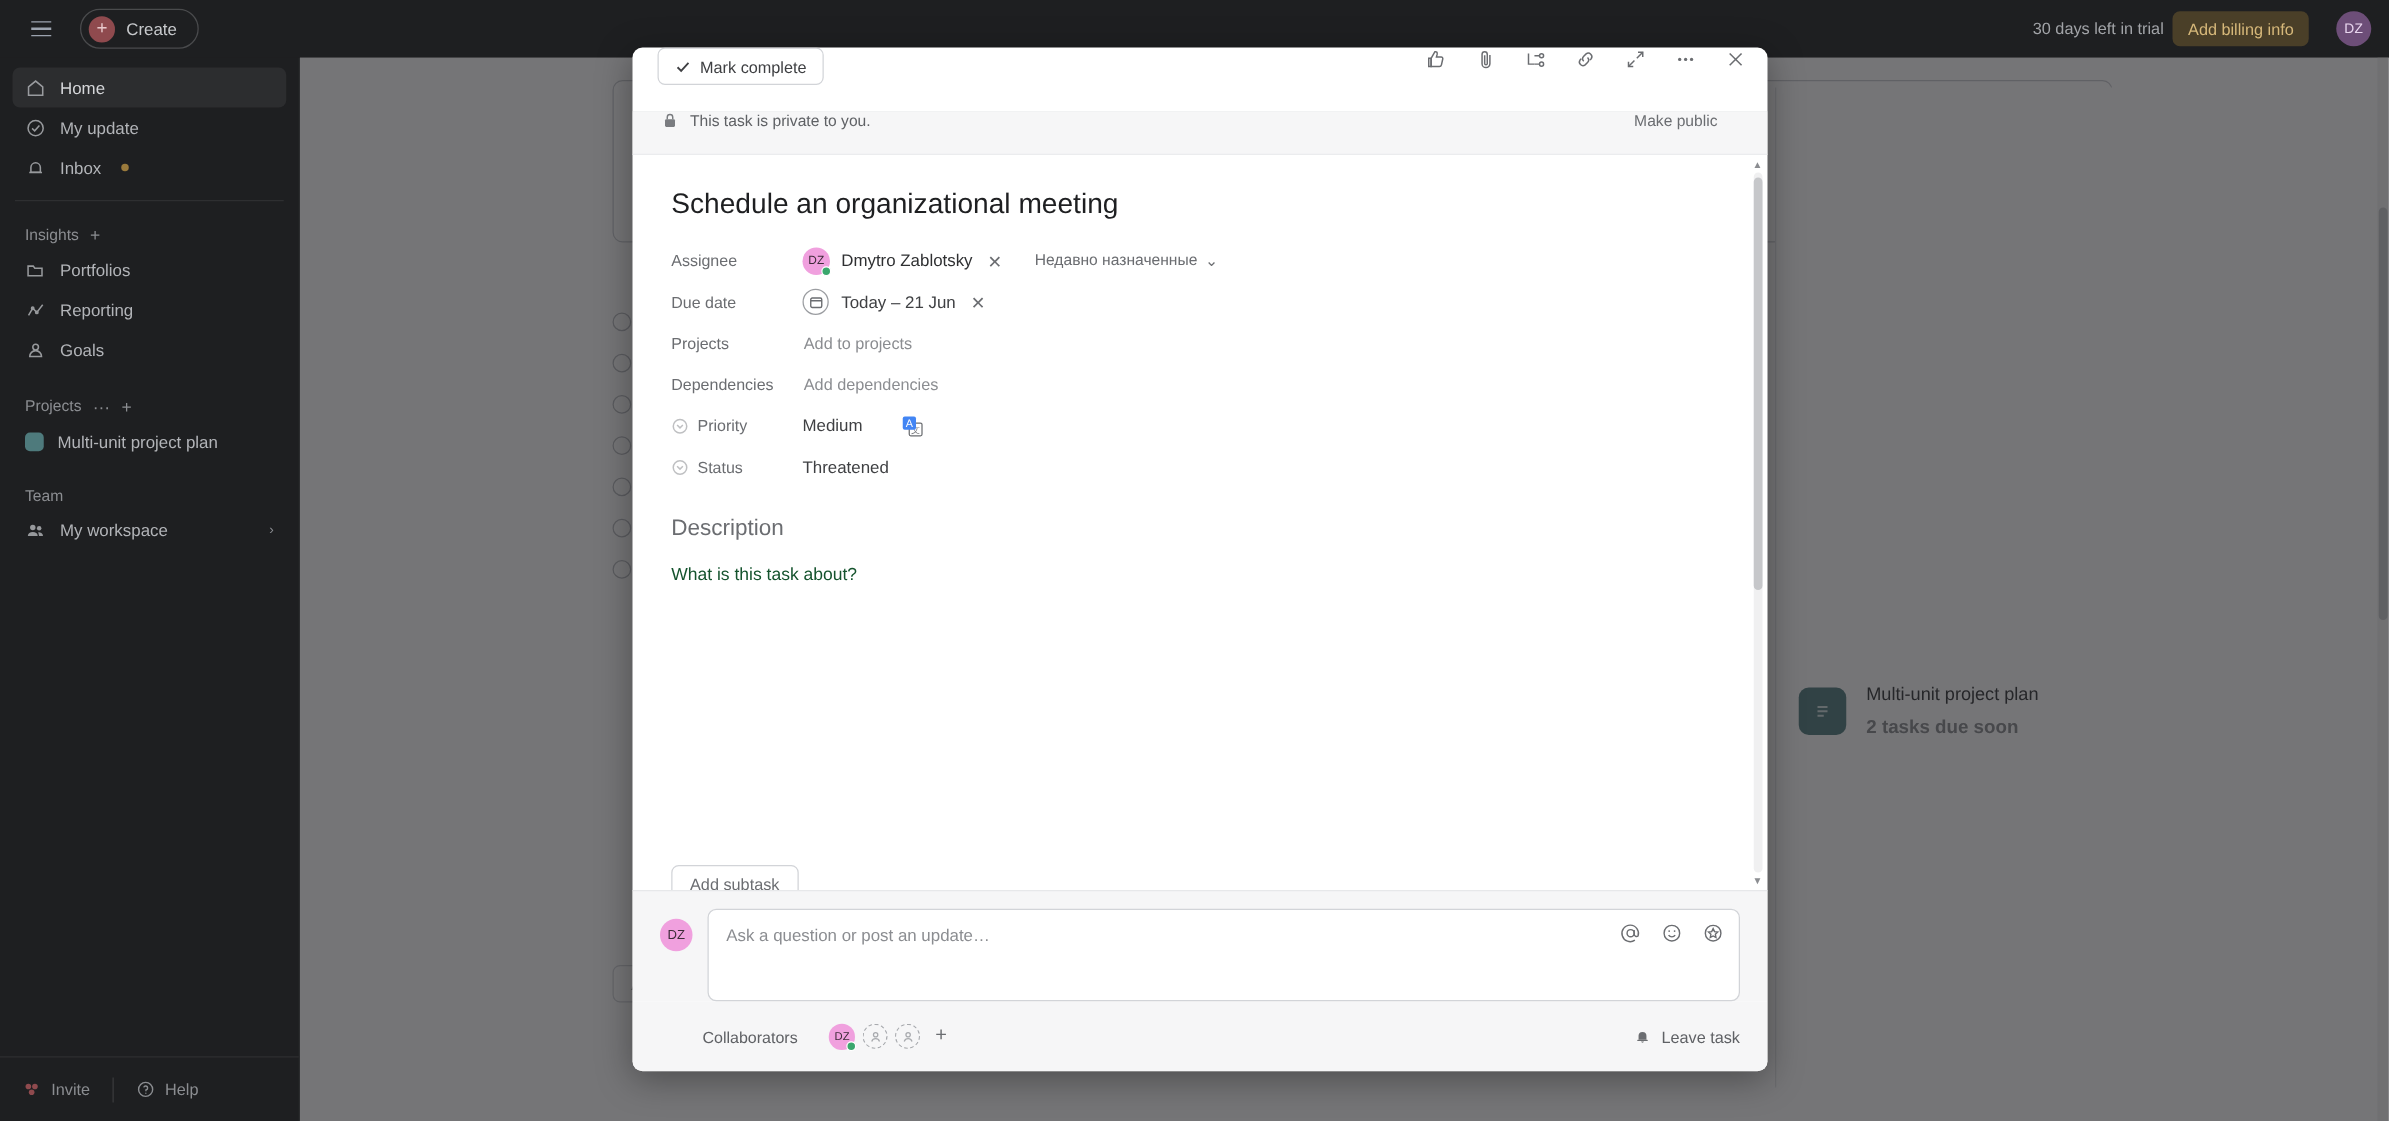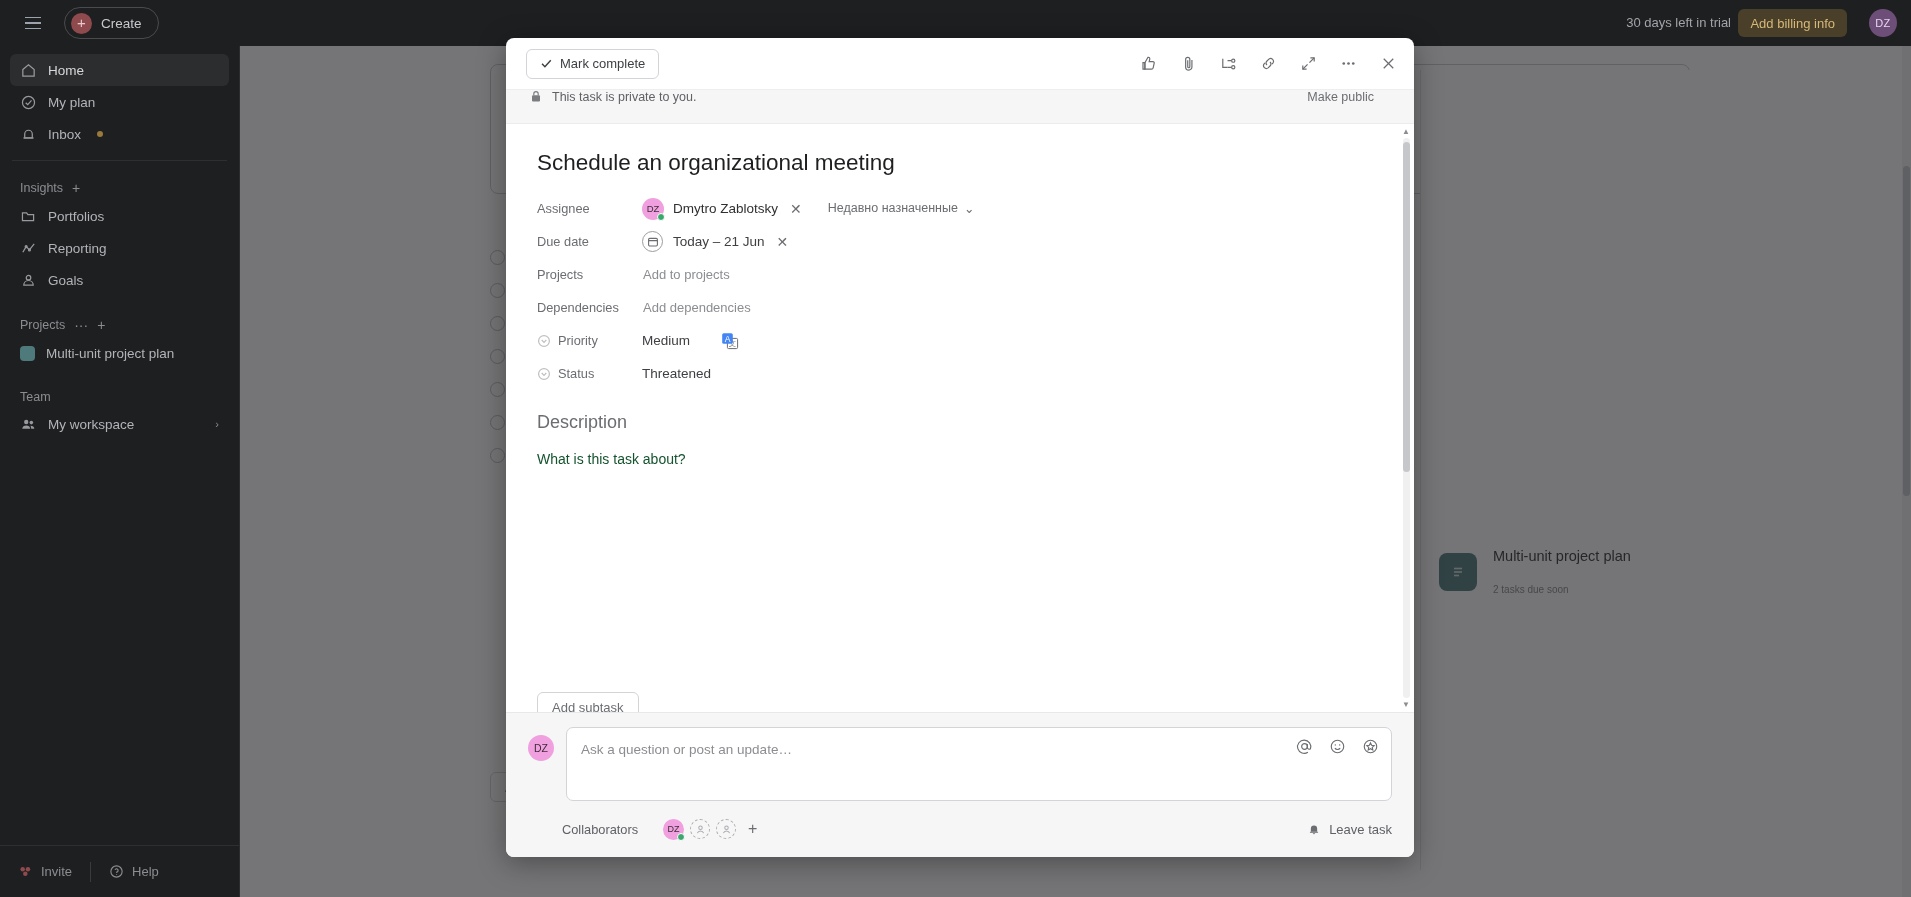--- a/index.html
+++ b/index.html
@@ -135,42 +135,42 @@
   }
   .proj-card {
     position: absolute; left: 18px; top: 478px; display: flex; align-items: center; gap: 16px;
     cursor: pointer;
   }
   .proj-card .tile {
     width: 38px; height: 38px; border-radius: 8px; background: #4e7a7c;
     display: flex; align-items: center; justify-content: center;
   }
   .proj-card .t1 { font-size: 14.5px; color: #2f3032; }
-  .proj-card .t2 { font-size: 10px; color: #86888c; margin-top: 20px; }
+  .proj-card .t2 { font-size: 15px; color: #86888c; margin-top: 9px; font-weight: bold; }
   .scrollbar-right {
     position: absolute; right: 0; top: 0; width: 9px; height: 851px; background: #f1f1f2;
   }
   .scrollbar-thumb {
     position: absolute; right: 1px; top: 120px; width: 7px; height: 330px;
     background: #c6c7ca; border-radius: 4px;
   }
   .dimmer {
     position: absolute; top: 46px; left: 240px; width: 1671px; height: 851px;
     background: rgba(32,33,36,0.62);
   }
 
   
   .modal {
     position: absolute; left: 506px; top: 38px; width: 908px; height: 819px;
     background: #fff; border-radius: 8px;
     box-shadow: 0 6px 28px rgba(0,0,0,0.35);
     display: flex; flex-direction: column; overflow: hidden; z-index: 20;
   }
   .modal-top {
-    height: 52px; display: flex; align-items: center; padding: 0 16px 0 20px;
+    height: 52px; display: flex; align-items: flex-start; padding: 0 16px 0 20px;
     flex: 0 0 auto; border-bottom: 1px solid #edeef0;
   }
   .mark-complete {
     display: flex; align-items: center; gap: 7px;
     height: 30px; padding: 0 13px; border: 1px solid #d2d4d8; border-radius: 6px;
     background: #fff; color: #3f4043; font-size: 13px; cursor: pointer;
   }
   .tool-icons { margin-left: auto; display: flex; align-items: center; gap: 21px; }
   .tool-ic { width: 19px; height: 19px; cursor: pointer; color: #6b6d71; }
 
@@ -292,21 +292,21 @@
         <svg class="side-ico" viewBox="0 0 18 18" fill="none" stroke="#b2b4b8" stroke-width="1.3">
           <path d="M3 8 L9 3 L15 8 V15 H3 Z"></path>
         </svg>
         <span>Home</span>
       </div>
       <div class="side-item">
         <svg class="side-ico" viewBox="0 0 18 18" fill="none" stroke="#b2b4b8" stroke-width="1.3">
           <circle cx="9" cy="9" r="6.4"></circle>
             <path d="M6 9.2 L8.2 11.3 L12.2 6.8"></path>
         </svg>
-        <span>My plan</span>
+        <span>My update</span>
       </div>
       <div class="side-item">
         <svg class="side-ico" viewBox="0 0 18 18" fill="none" stroke="#b2b4b8" stroke-width="1.3">
           <path d="M5 12.5 V8.5 a4 4 0 0 1 8 0 v4 z"></path>
             <path d="M3.6 12.7 h10.8"></path>
         </svg>
         <span>Inbox</span>
         <span class="dot-unread"></span>
       </div>
     </div>

